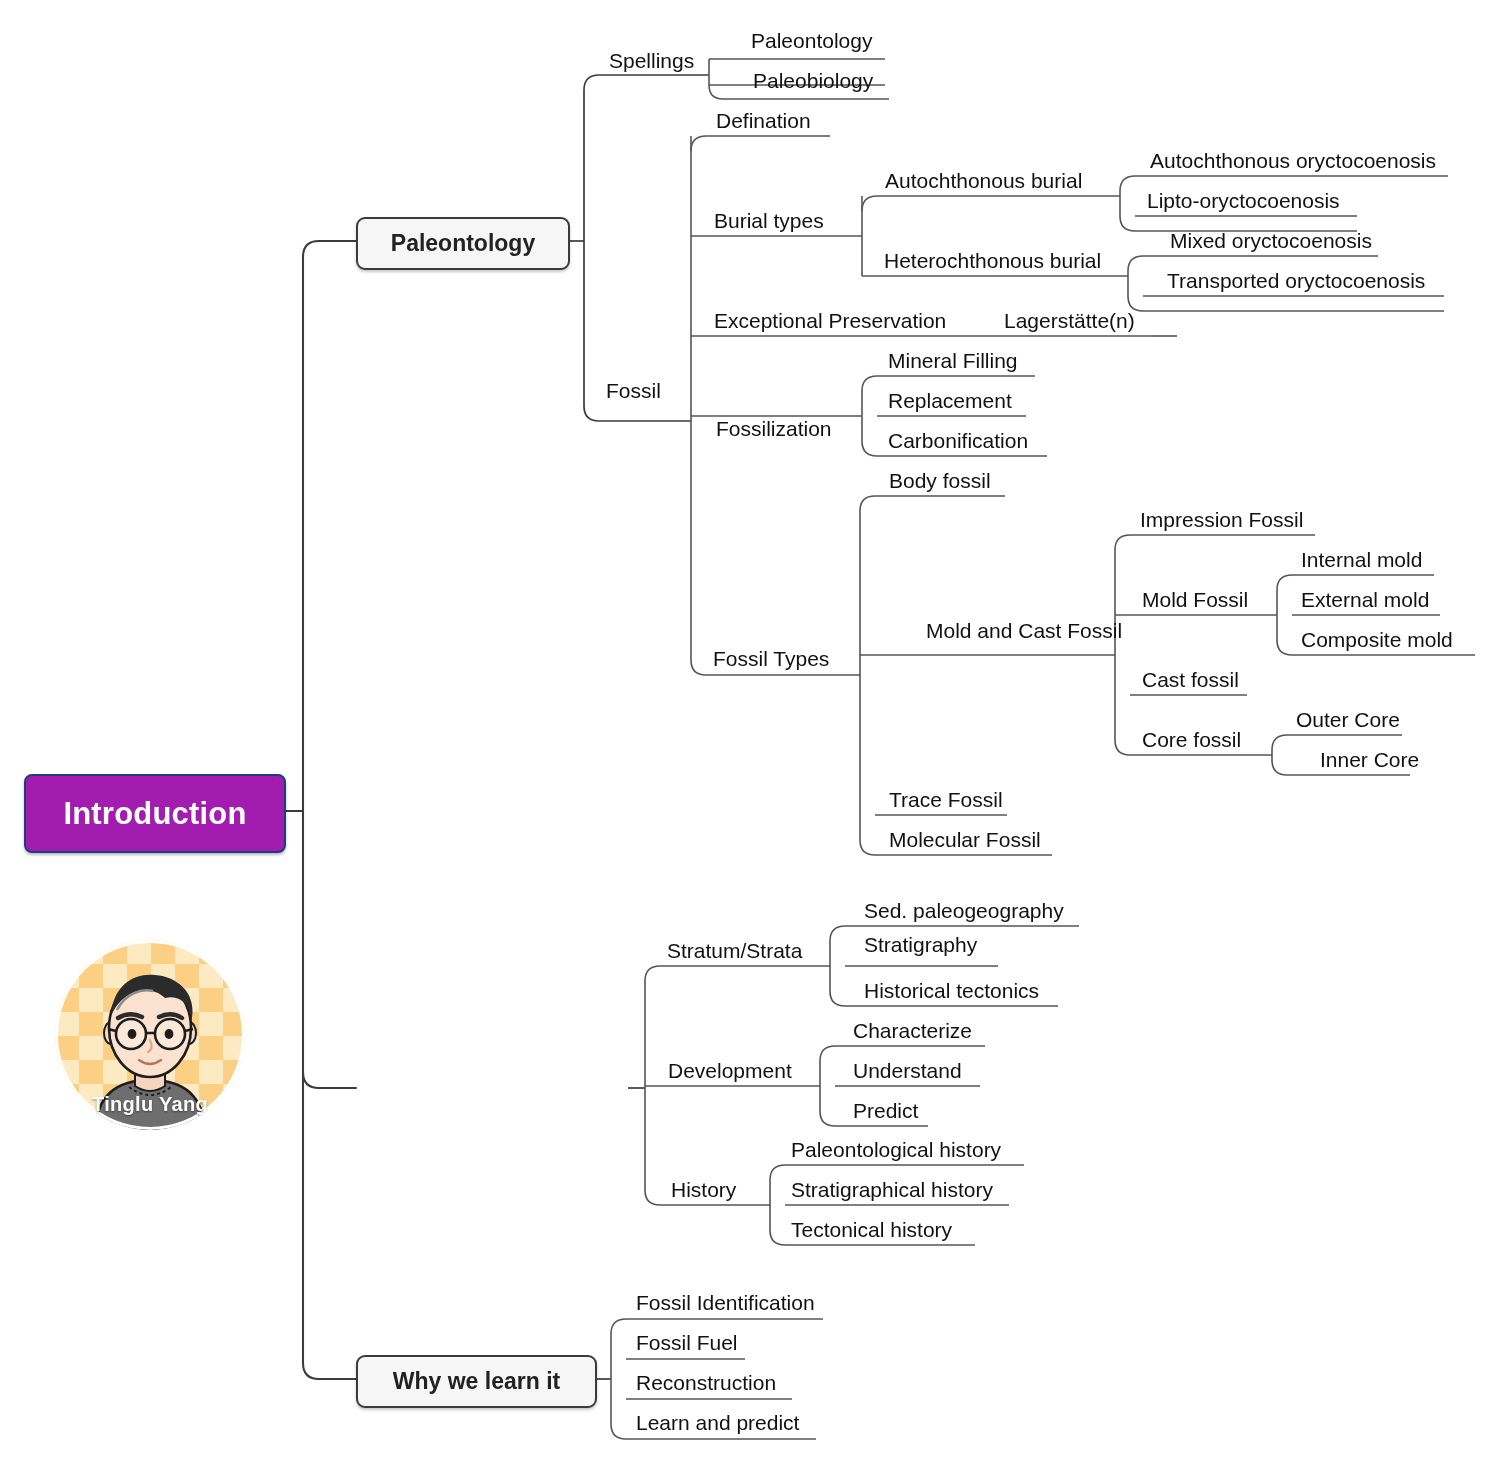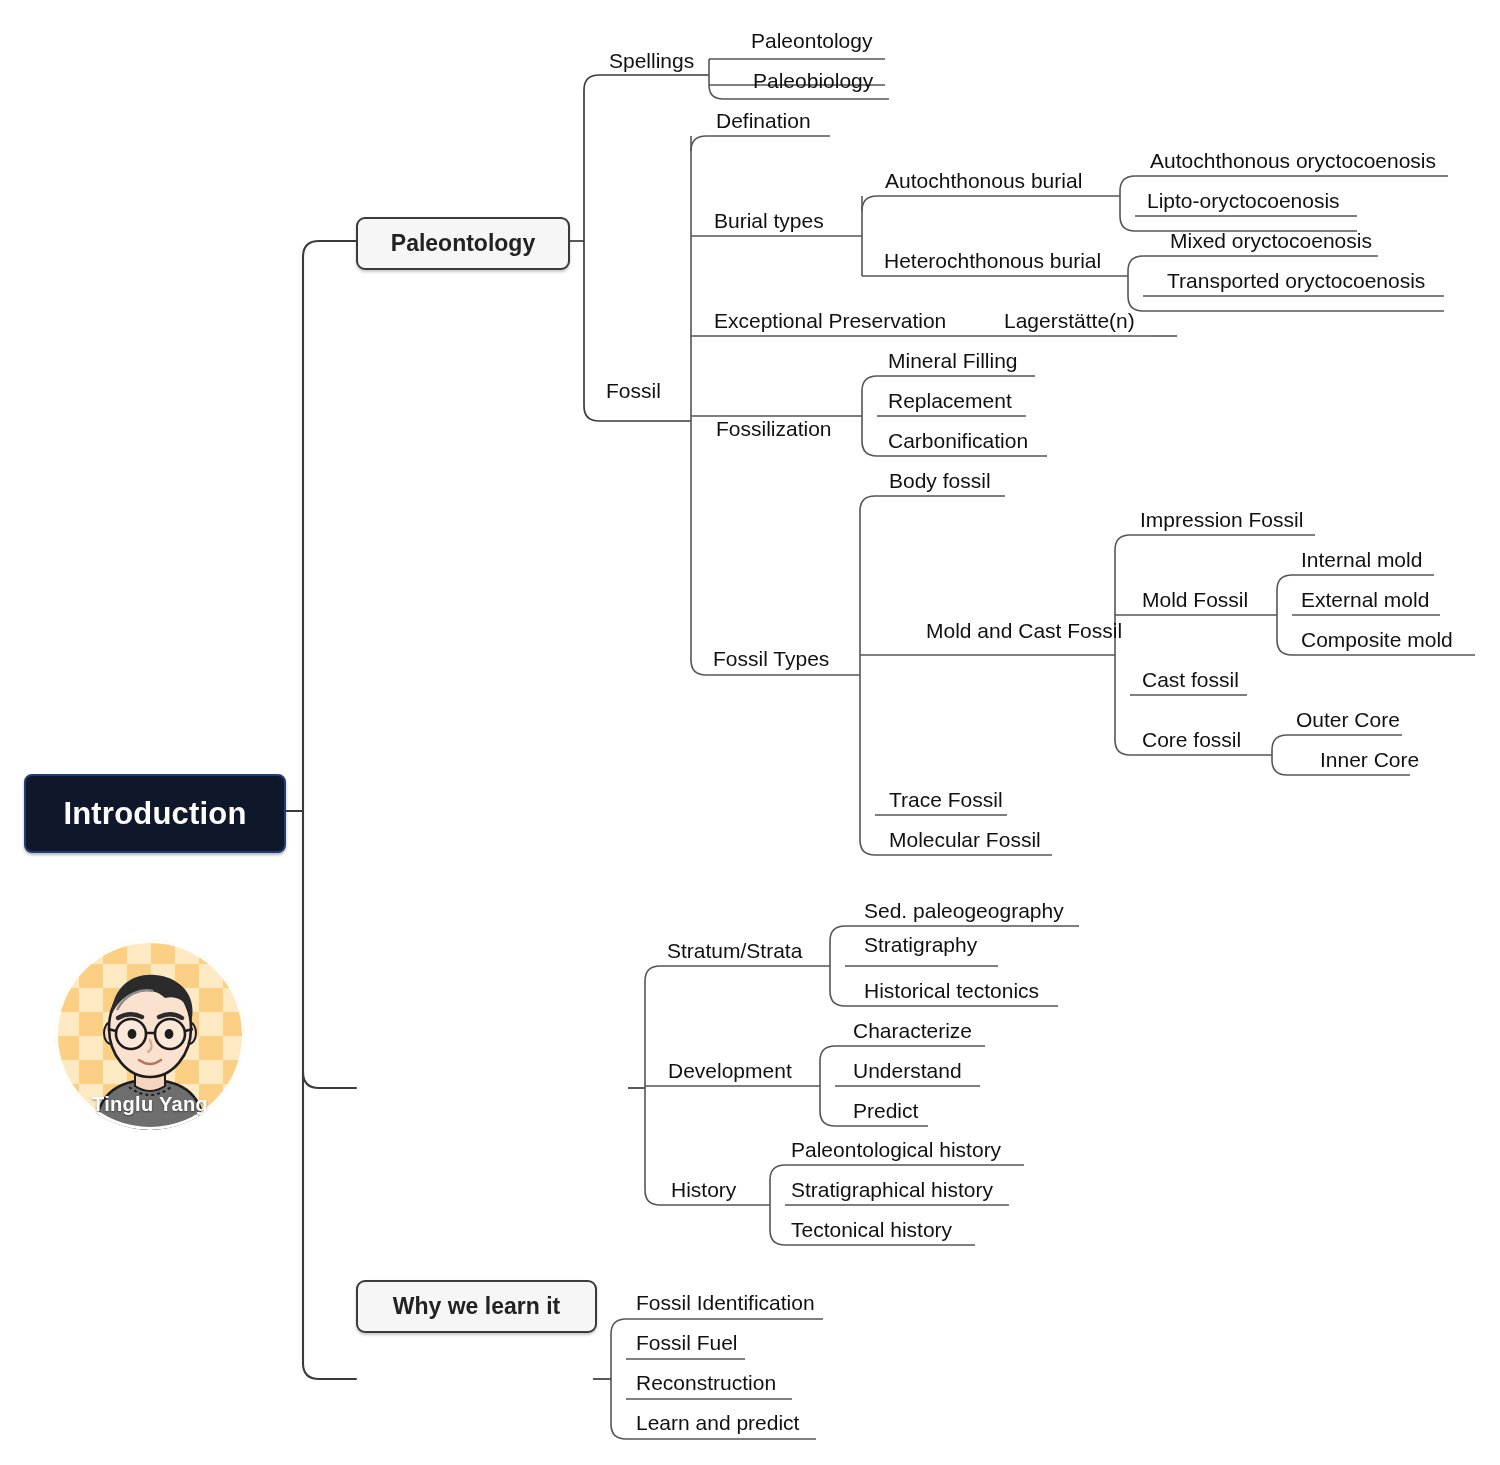--- a/index.html
+++ b/index.html
@@ -3,21 +3,21 @@
 <meta charset="utf-8">
 <style>
   html,body{margin:0;padding:0;background:#ffffff;}
   body{width:1500px;height:1465px;position:relative;overflow:hidden;
        font-family:"Liberation Sans","DejaVu Sans",sans-serif;color:#1a1a1a;}
   #canvas{position:absolute;inset:0;width:1500px;height:1465px;}
   svg.links{position:absolute;left:0;top:0;width:1500px;height:1465px;pointer-events:none;}
 
   
   .root-node{position:absolute;display:flex;align-items:center;justify-content:center;
-    background:#0f172a;border:2px solid #1f3d7a;border-radius:8px;
+    background:#a21caf;border:2px solid #1f3d7a;border-radius:8px;
     box-shadow:0 2px 3px rgba(0,0,0,.28);}
   .root-node span{color:#ffffff;font-size:31px;font-weight:bold;letter-spacing:.2px;}
 
   
   .box-node{position:absolute;display:flex;align-items:center;justify-content:center;
     background:#f6f6f6;border:2.5px solid #3b3b3b;border-radius:9px;
     box-shadow:0 2px 3px rgba(0,0,0,.22);}
   .box-node span{font-size:23px;font-weight:bold;color:#222;white-space:nowrap;}
 
   
@@ -228,21 +228,21 @@
       <circle cx="95" cy="95" r="93.5" fill="none" stroke="#ffffff" stroke-width="3"></circle>
     </svg>
     <div class="avatar-name">Tinglu Yang</div>
   </div>
 
   <div class="box-node" style="left:356px;top:217px;width:210px;height:49px;">
     <span>Paleontology</span>
   </div>
 
 
-  <div class="box-node" style="left:356px;top:1280px;width:237px;height:49px;">
+  <div class="box-node" style="left:356px;top:1355px;width:237px;height:49px;">
     <span>Why we learn it</span>
   </div>
 
   <div class="leaf" style="left:609px;top:50px;">
     <span>Spellings</span></div>
   <div class="leaf" style="left:751px;top:30px;">
     <span>Paleontology</span></div>
   <div class="leaf" style="left:753px;top:70px;">
     <span>Paleobiology</span></div>
 

